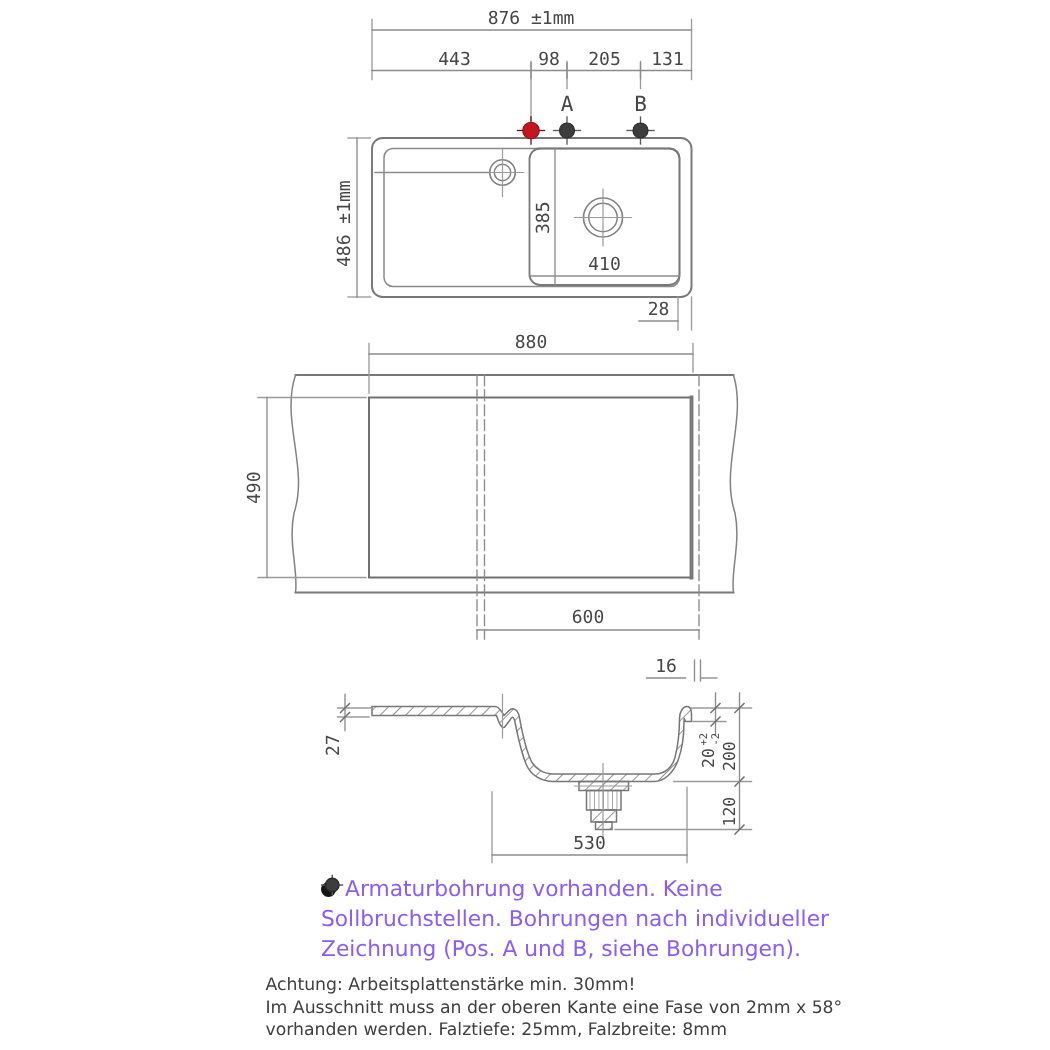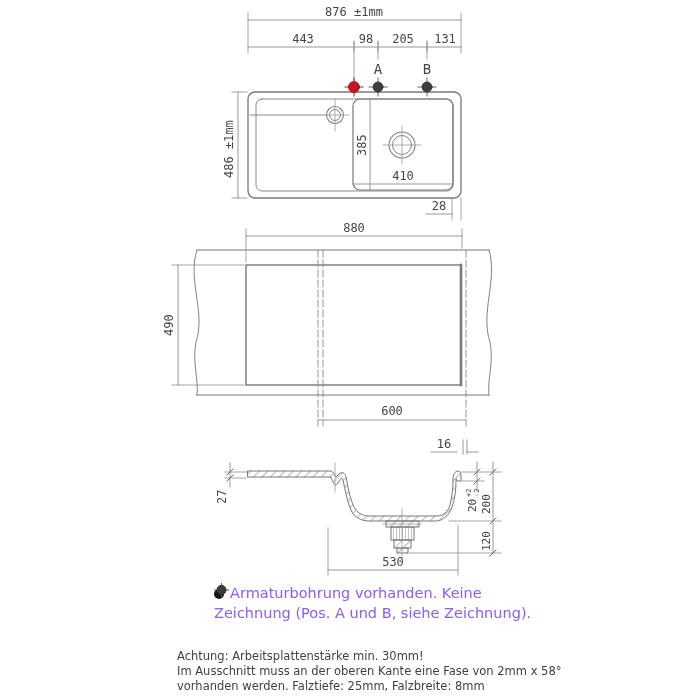--- a/index.html
+++ b/index.html
@@ -244,25 +244,26 @@
       <line x1="328" y1="528" x2="328" y2="575" stroke="#9a9a9a" stroke-width="0.9"></line>
       <line x1="458" y1="525" x2="458" y2="575" stroke="#9a9a9a" stroke-width="0.9"></line>
       <line x1="328" y1="570" x2="458" y2="570" stroke="#8c8c8c" stroke-width="0.9"></line>
       <text class="dimtxt" x="393" y="566" text-anchor="middle">530</text>
     </g>
   </g>
 </svg>
 
 <div class="note-main">
   <div class="nline"><span class="bullet-dot"></span><span>Armaturbohrung vorhanden. Keine</span></div>
+  <div class="nline"><span>Sollbruchstellen. Bohrungen nach individueller</span></div>
   <div class="nline"><span>Zeichnung (</span><svg class="pos-icon" width="15" height="14" viewBox="0 0 15 14">
           <line x1="0" y1="7" x2="15" y2="7" stroke="#5a5a5a" stroke-width="1"></line>
           <line x1="7.5" y1="0" x2="7.5" y2="14" stroke="#5a5a5a" stroke-width="1"></line>
           <circle cx="7.5" cy="7" r="4.5" fill="#3d3d3d" stroke="#2c2c2c"></circle>
-        </svg><span>Pos. A und B, siehe Zeichnung).</span></div>
+        </svg><span>Pos. A und B, siehe Bohrungen).</span></div>
 </div>
 
 <div class="note-warning">
   <div class="nline">Achtung: Arbeitsplattenstärke min. 30mm!</div>
   <div class="nline">Im Ausschnitt muss an der oberen Kante eine Fase von 2mm x 58°</div>
   <div class="nline">vorhanden werden. Falztiefe: 25mm, Falzbreite: 8mm</div>
 </div>
 
 </div>
 

